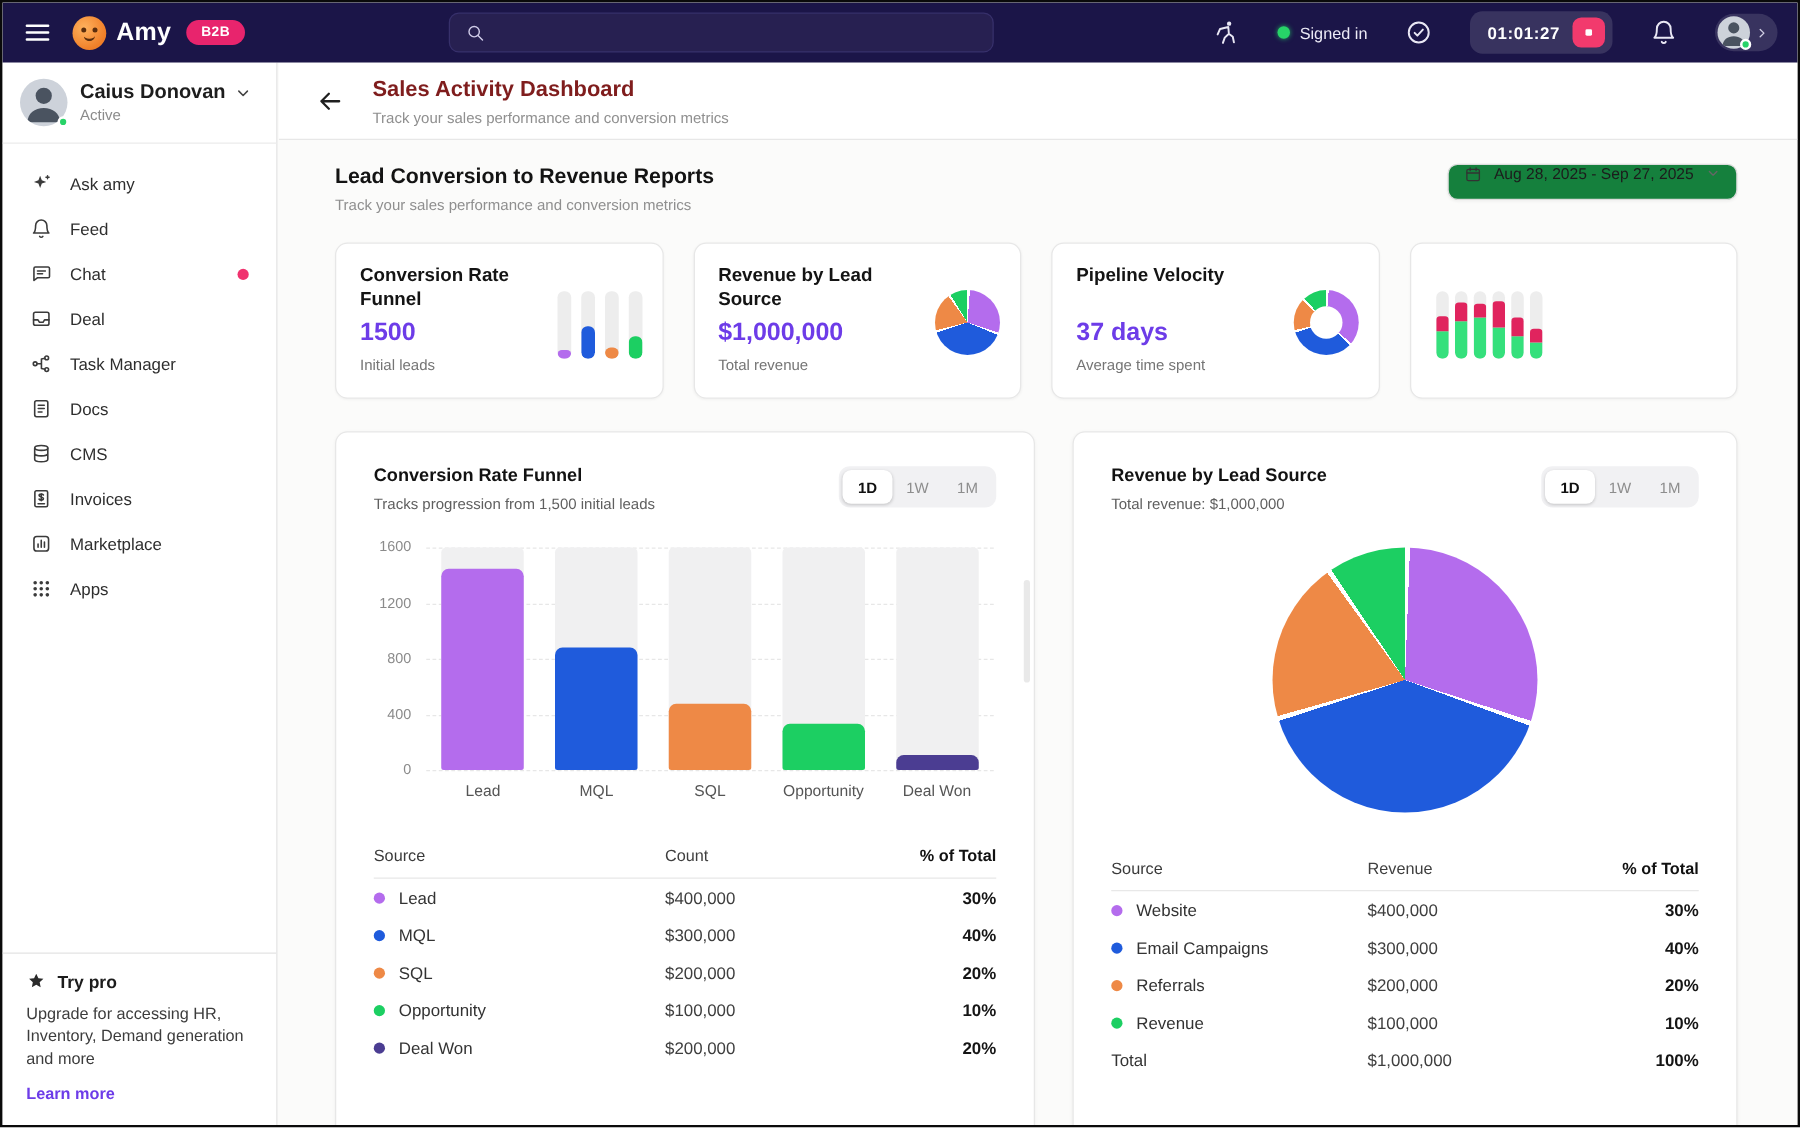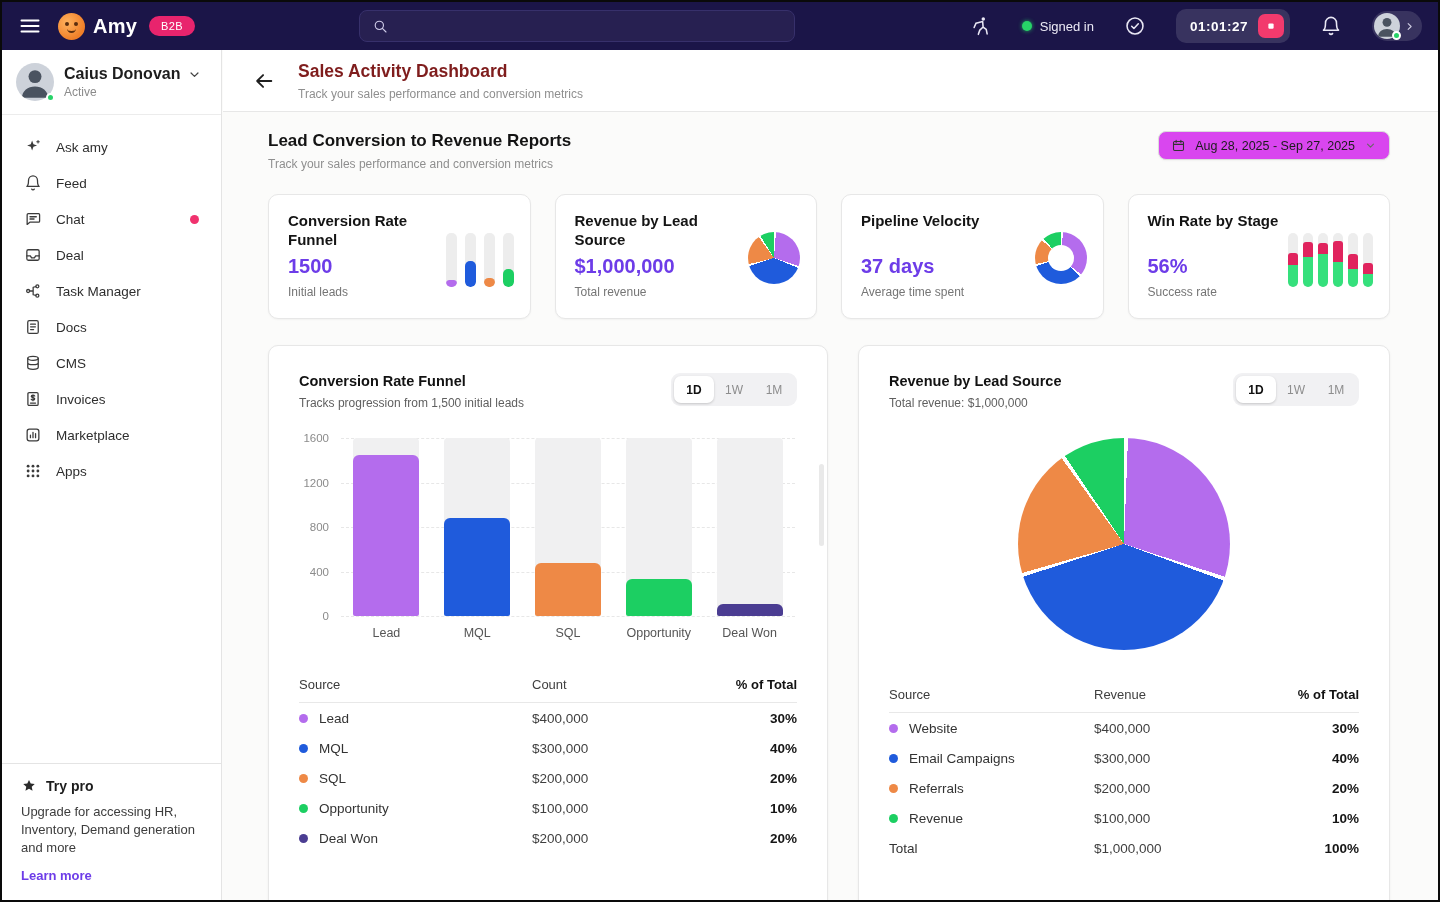--- a/index.html
+++ b/index.html
@@ -13,21 +13,21 @@
   .icon{display:inline-flex;}
   .icon svg{width:100%;height:100%;}
   .hamburger{width:24px;height:24px;color:#fff;cursor:pointer;margin-right:16px;}
   .amy-logo{width:27px;height:27px;border-radius:50%;background:radial-gradient(circle at 35% 35%,#ffb25e,#f07f28 70%);
             position:relative;margin-right:8px;flex:0 0 auto;}
   .amy-logo:before{content:"";position:absolute;left:7px;top:9px;width:4px;height:4px;border-radius:50%;background:#5c2e0d;}
   .amy-logo:after{content:"";position:absolute;right:7px;top:9px;width:4px;height:4px;border-radius:50%;background:#5c2e0d;}
   .amy-logo .smile{position:absolute;left:9px;top:15px;width:9px;height:5px;border:2px solid #5c2e0d;border-top:none;
             border-left:none;border-right:none;border-radius:0 0 8px 8px;}
   .brand{font-size:20px;font-weight:700;color:#fff;letter-spacing:.2px;}
-  .b2b-badge{margin-left:12px;background:#e8246d;color:#fff;font-size:11px;font-weight:400;
+  .b2b-badge{margin-left:12px;background:#e8246d;color:#fff;font-size:11px;font-weight:700;
              padding:4px 12px;border-radius:999px;letter-spacing:.4px;}
   .search{position:absolute;left:357px;top:8px;width:436px;height:32px;background:#272051;
           border:1px solid #37306b;border-radius:8px;display:flex;align-items:center;padding:0 12px;gap:9px;}
   .search .sicon{width:16px;height:16px;color:#cfcbe8;flex:0 0 auto;}
   .search input{flex:1;background:transparent;border:none;outline:none;color:#d8d5ee;font-size:13px;
           font-family:"Liberation Sans",sans-serif;}
   .search input::placeholder{color:#a49fce;}
   .tb-right{margin-left:auto;display:flex;align-items:center;gap:30px;}
   .tb-icon{width:22px;height:22px;color:#e9e7f4;cursor:pointer;}
   .signin{display:flex;align-items:center;gap:8px;}
@@ -74,21 +74,21 @@
   .main{position:absolute;left:221px;top:48px;right:0;bottom:0;overflow:hidden;background:#fbfbfa;}
   .page-head{height:62px;background:#fff;border-bottom:1px solid #e7e7e7;display:flex;align-items:center;
              padding-left:30px;gap:23px;}
   .back-btn{width:22px;height:22px;color:#1f1f1f;cursor:pointer;background:none;border:none;padding:0;}
   .ph-title{font-size:17.5px;font-weight:700;color:#7f1d1d;}
   .ph-sub{font-size:12px;color:#8f8f8f;margin-top:5px;}
   .content{padding:19px 48px 0 45px;}
   .section-row{display:flex;justify-content:space-between;align-items:flex-start;}
   .sec-title{font-size:17px;font-weight:700;color:#131313;}
   .sec-sub{font-size:12px;color:#8f8f8f;margin-top:6px;}
-  .date-btn{display:flex;align-items:center;gap:9px;height:29px;padding:0 12px;background:#d946ef;
+  .date-btn{display:flex;align-items:flex-start;gap:9px;height:29px;padding:0 12px;background:#15803d;
             border:1px solid #dcdcdc;border-radius:8px;font-size:12.5px;color:#1c1c1c;cursor:pointer;
             box-shadow:0 1px 2px rgba(0,0,0,.04);font-family:inherit;}
   .date-btn .cal{width:15px;height:15px;color:#333;}
   .date-btn .chev{width:13px;height:13px;color:#666;}
 
   
   .kpi-row{display:flex;gap:24px;margin-top:23px;}
   .kpi-card{flex:1;height:125px;background:#fff;border:1px solid #e7e7e7;border-radius:10px;
             padding:16px 16px 14px 19px;box-shadow:0 1px 2px rgba(0,0,0,.04);display:flex;gap:8px;}
   .kpi-left{flex:1;min-width:0;}
@@ -447,25 +447,20 @@
               <div class="kpi-value">37 days</div>
               <div class="kpi-caption">Average time spent</div>
             </div>
             <div class="kpi-mini">
               <div class="mini-donut" style="background: conic-gradient(rgb(255, 255, 255) 0%, rgb(255, 255, 255) 1.2%, rgb(180, 108, 237) 1.2%, rgb(180, 108, 237) 36%, rgb(255, 255, 255) 36%, rgb(255, 255, 255) 37.2%, rgb(31, 91, 220) 37.2%, rgb(31, 91, 220) 70%, rgb(255, 255, 255) 70%, rgb(255, 255, 255) 71.2%, rgb(238, 137, 70) 71.2%, rgb(238, 137, 70) 87%, rgb(255, 255, 255) 87%, rgb(255, 255, 255) 88.2%, rgb(28, 207, 98) 88.2%, rgb(28, 207, 98) 100%);">
                 <div class="hole"></div>
               </div>
             </div>
           </div>
           <div class="kpi-card">
-            <div class="kpi-left">
-              <div class="kpi-title">Win Rate by Stage</div>
-              <div class="kpi-value">56%</div>
-              <div class="kpi-caption">Success rate</div>
-            </div>
             <div class="kpi-mini">
               <div class="mini-stacked">
                 <div class="mini-track" style="width: 10px;">
                   <div class="seg" style="bottom: 0px; height: 40%; background: rgb(53, 224, 124); border-radius: 0px 0px 4px 4px;"></div>
                   <div class="seg" style="bottom: 40%; height: 22%; background: rgb(224, 36, 94); border-radius: 3px 3px 0px 0px;"></div>
                 </div>
                 <div class="mini-track" style="width: 10px;">
                   <div class="seg" style="bottom: 0px; height: 55%; background: rgb(53, 224, 124); border-radius: 0px 0px 4px 4px;"></div>
                   <div class="seg" style="bottom: 55%; height: 28%; background: rgb(224, 36, 94); border-radius: 3px 3px 0px 0px;"></div>
                 </div>

